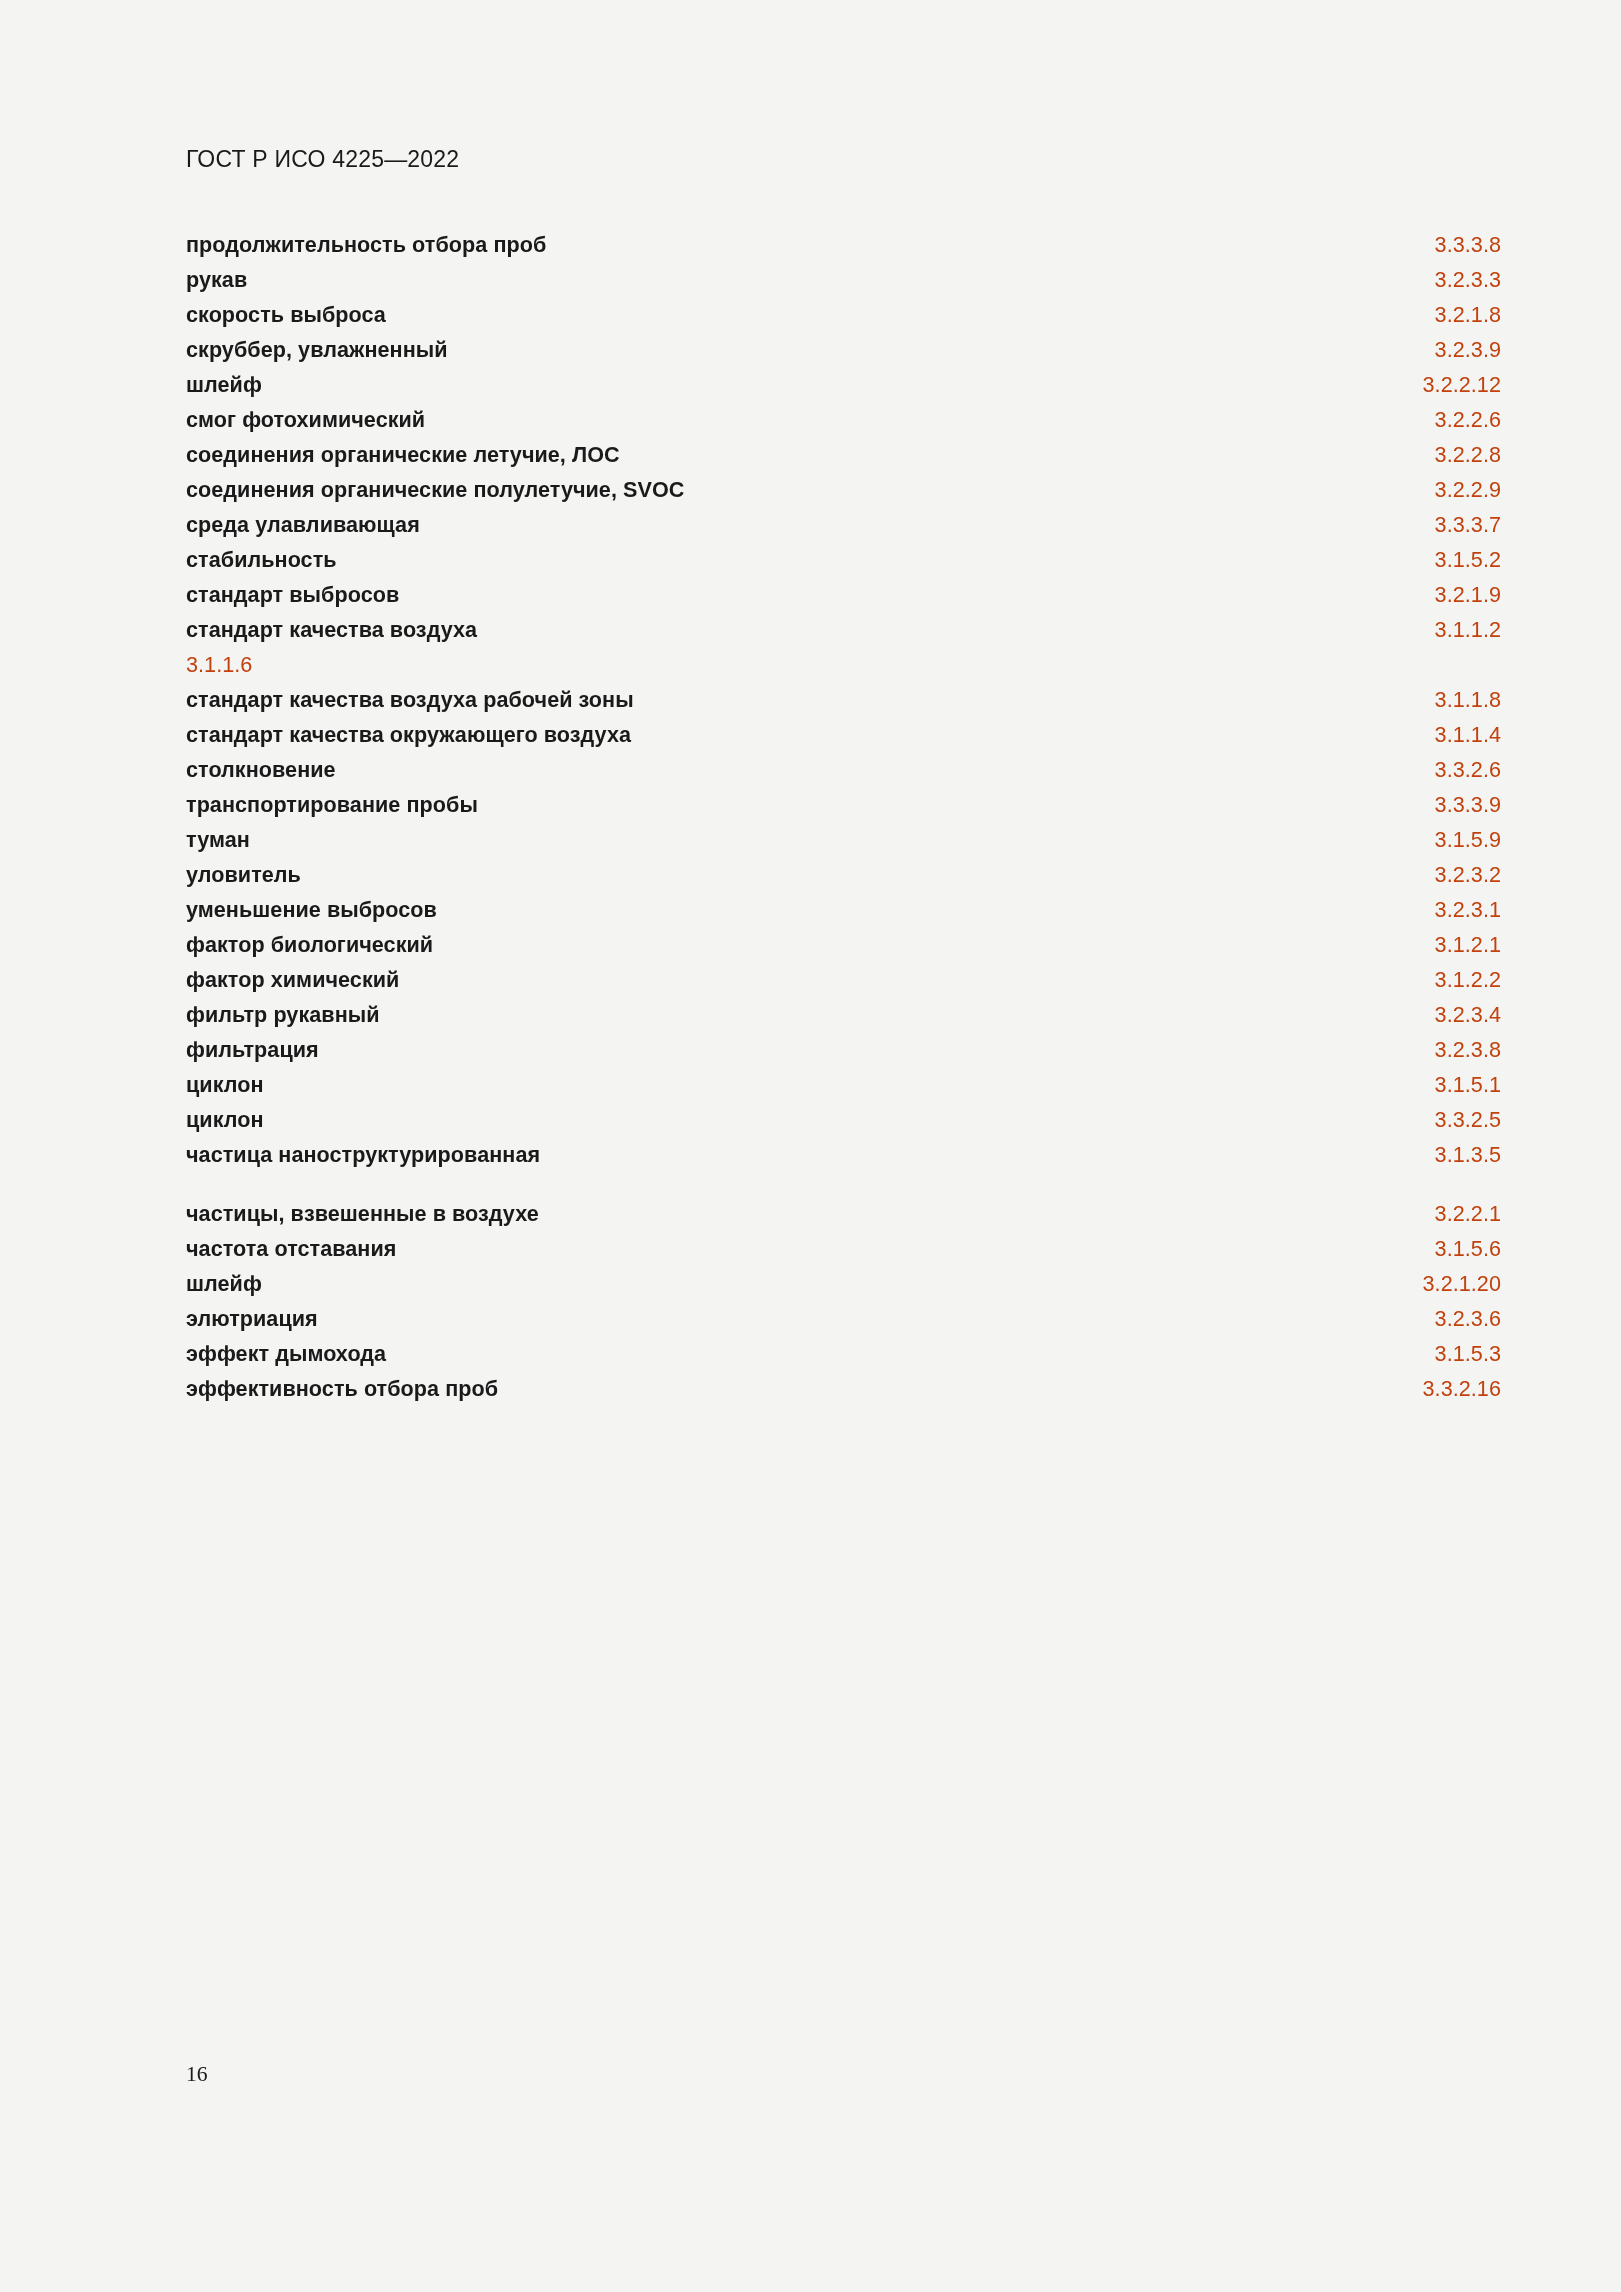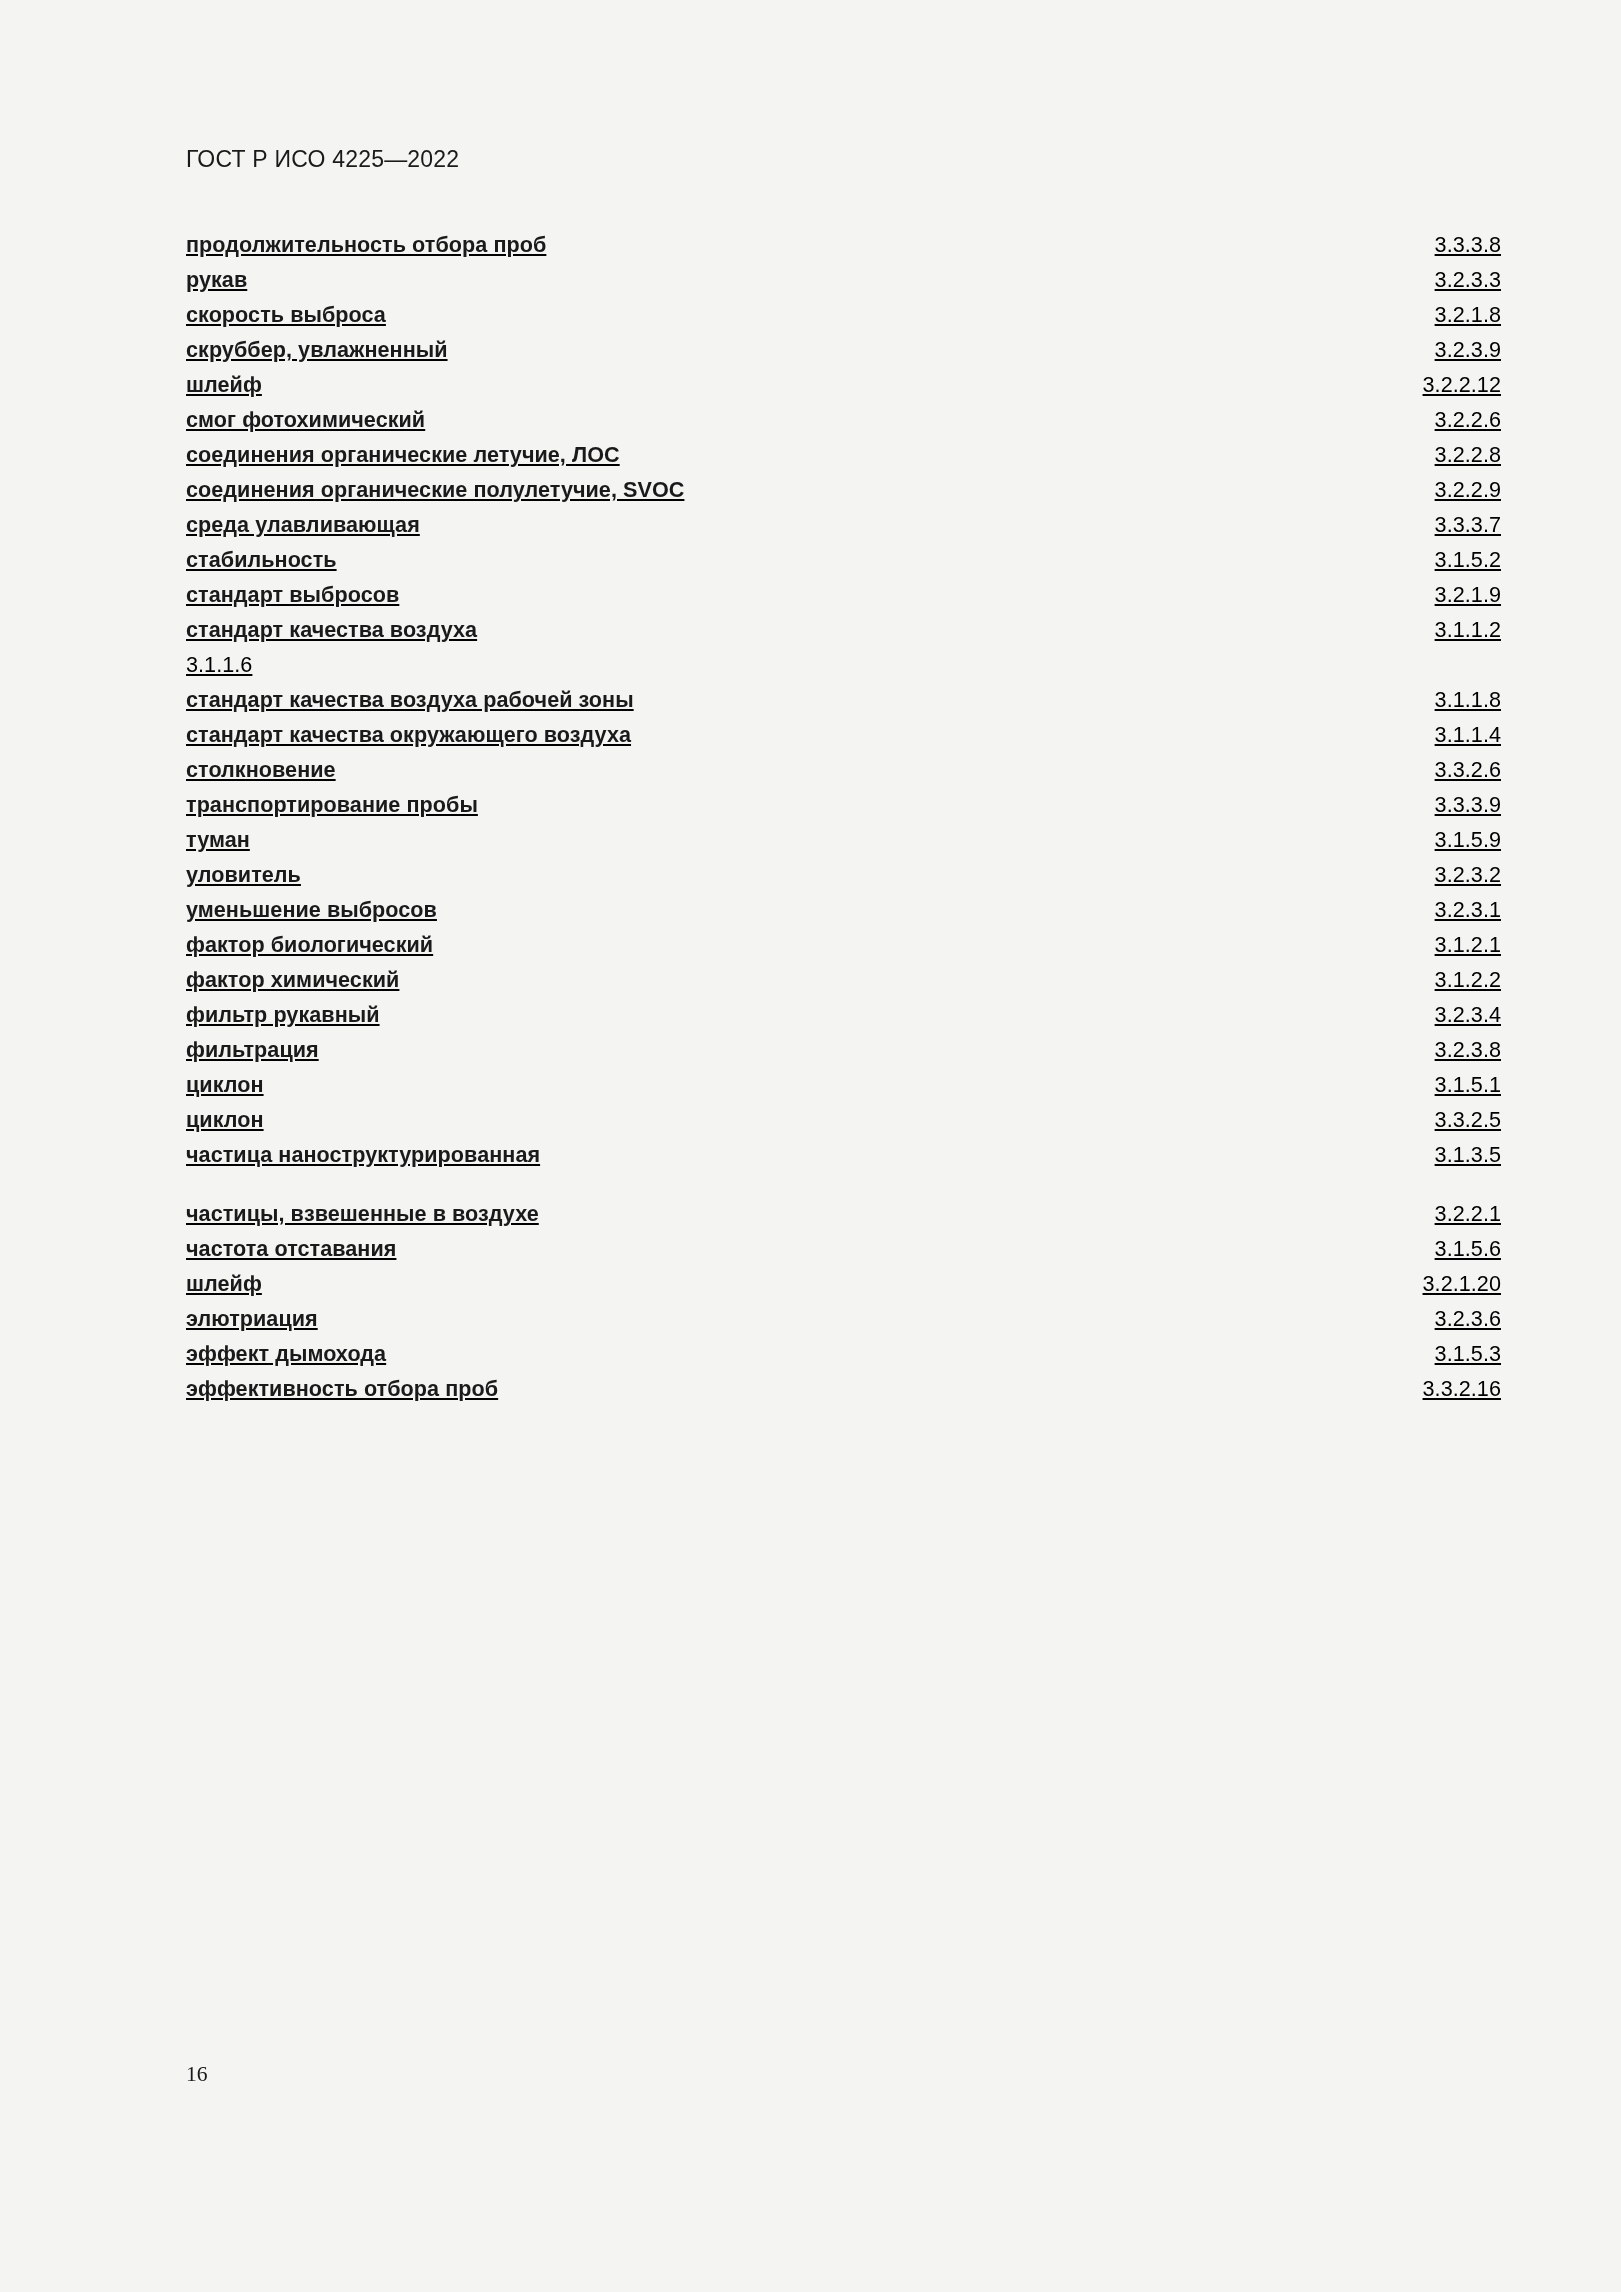--- a/index.html
+++ b/index.html
@@ -35,36 +35,35 @@
     top: 227px;
     width: 1315px;
   }
   .index-entry {
     display: flex;
     align-items: baseline;
     justify-content: space-between;
     height: 35px;
     line-height: 35px;
     white-space: nowrap;
-    text-decoration: underline;
   }
   .index-entry.gap-before {
     margin-top: 24px;
     align-items: flex-end;
   }
   .entry-term {
     font-size: 21.6px;
     font-weight: bold;
     color: #1a1a1a;
     letter-spacing: 0.05px;
   }
   .entry-ref {
     font-size: 21.6px;
     font-weight: normal;
-    color: #000000;
+    color: #c2410c;
     letter-spacing: 0.05px;
     flex: 0 0 auto;
   }
   .page-number {
     position: absolute;
     left: 186px;
     top: 2062px;
     font-size: 21.6px;
     color: #1a1a1a;
     font-weight: normal;

